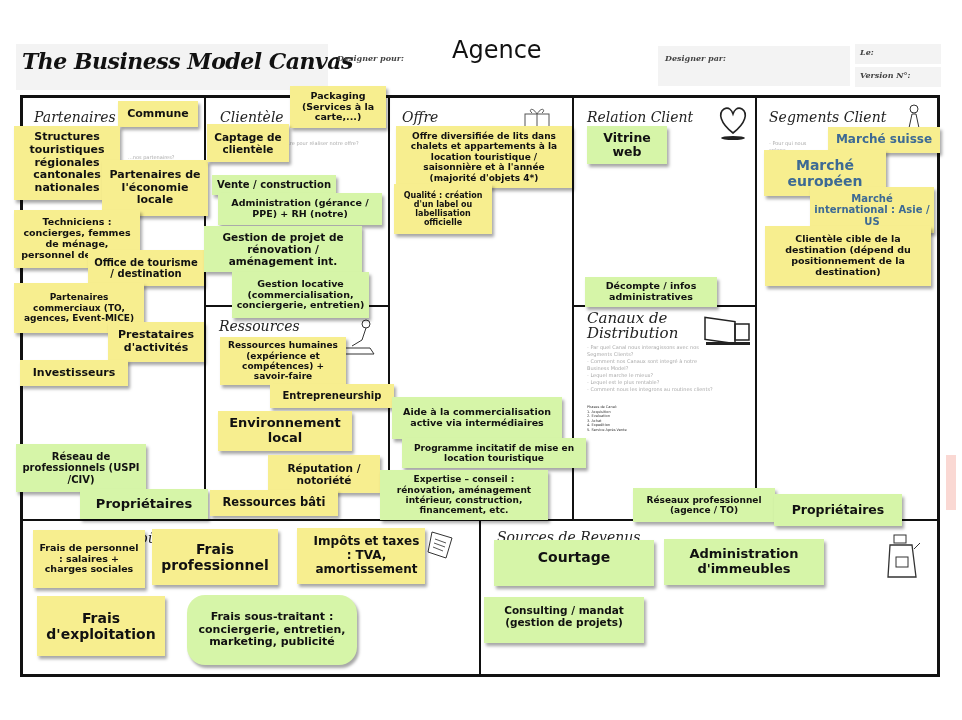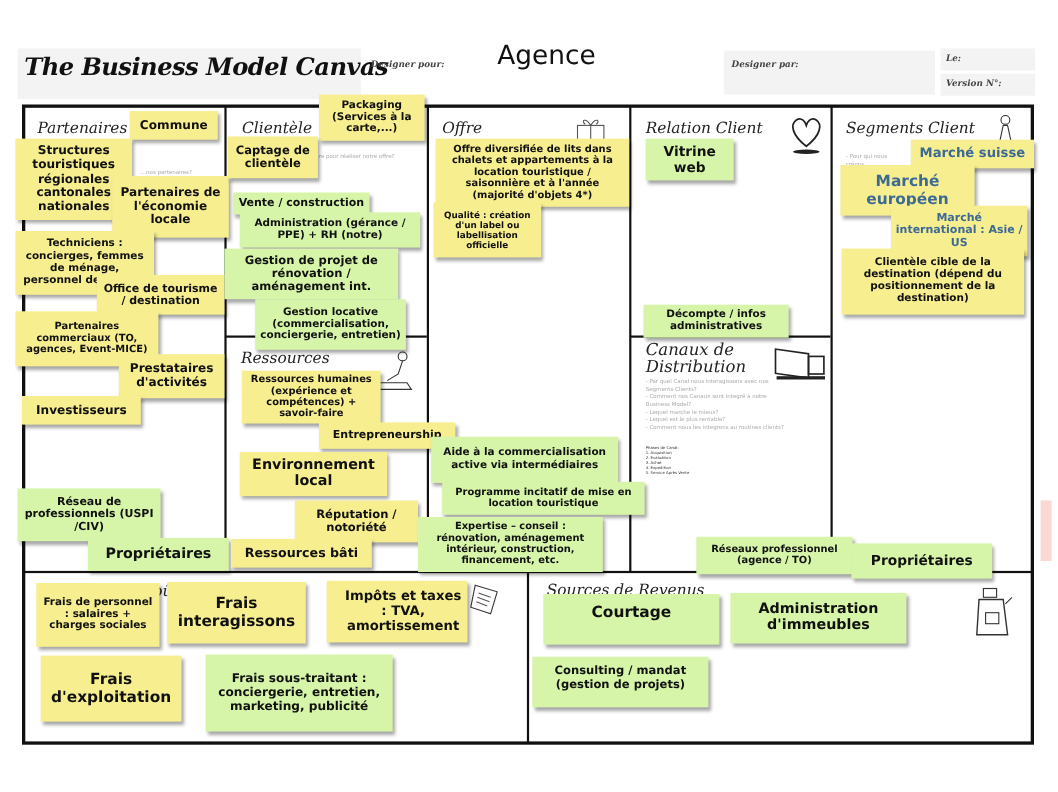--- a/index.html
+++ b/index.html
@@ -124,21 +124,21 @@
 <div class="note g" style="left:80px;top:489px;width:128px;height:30px;font-size:13px;">Propriétaires</div>
 
 <div class="note y" style="left:290px;top:86px;width:96px;height:42px;font-size:9.5px;">Packaging (Services à la carte,...)</div>
 <div class="note y" style="left:207px;top:124px;width:82px;height:38px;font-size:10.5px;">Captage de clientèle</div>
 <div class="note g" style="left:212px;top:175px;width:124px;height:20px;font-size:10px;">Vente / construction</div>
 <div class="note g" style="left:218px;top:193px;width:164px;height:32px;font-size:9.5px;">Administration (gérance / PPE) + RH (notre)</div>
 <div class="note g" style="left:204px;top:226px;width:158px;height:46px;font-size:10.5px;">Gestion de projet de rénovation / aménagement int.</div>
 <div class="note g" style="left:232px;top:272px;width:137px;height:46px;font-size:9.5px;">Gestion locative (commercialisation, conciergerie, entretien)</div>
 
 <div class="note y" style="left:220px;top:337px;width:126px;height:48px;font-size:9px;">Ressources humaines (expérience et compétences) + savoir-faire</div>
-<div class="note y" style="left:270px;top:384px;width:124px;height:24px;font-size:10px;margin-left:20px;">Entrepreneurship</div>
+<div class="note y" style="left:270px;top:384px;width:124px;height:24px;font-size:10px;">Entrepreneurship</div>
 <div class="note y" style="left:218px;top:411px;width:134px;height:40px;font-size:13px;">Environnement local</div>
 <div class="note y" style="left:268px;top:455px;width:112px;height:38px;font-size:10.5px;">Réputation / notoriété</div>
 <div class="note y" style="left:210px;top:490px;width:128px;height:26px;font-size:11.5px;">Ressources bâti</div>
 
 <div class="note y" style="left:396px;top:126px;width:176px;height:62px;font-size:9px;">Offre diversifiée de lits dans chalets et appartements à la location touristique / saisonnière et à l'année (majorité d'objets 4*)</div>
 <div class="note y" style="left:394px;top:184px;width:98px;height:50px;font-size:8px;">Qualité : création d'un label ou labellisation officielle</div>
 <div class="note g" style="left:392px;top:397px;width:170px;height:42px;font-size:9.5px;">Aide à la commercialisation active via intermédiaires</div>
 <div class="note g" style="left:402px;top:438px;width:184px;height:30px;font-size:9px;">Programme incitatif de mise en location touristique</div>
 <div class="note g" style="left:380px;top:470px;width:168px;height:50px;font-size:9px;">Expertise – conseil : rénovation, aménagement intérieur, construction, financement, etc.</div>
 
@@ -147,20 +147,20 @@
 
 <div class="note g" style="left:633px;top:488px;width:142px;height:34px;font-size:9px;">Réseaux professionnel (agence / TO)</div>
 <div class="note g" style="left:774px;top:494px;width:128px;height:32px;font-size:12.5px;">Propriétaires</div>
 
 <div class="note y blue" style="left:828px;top:127px;width:112px;height:26px;font-size:12px;">Marché suisse</div>
 <div class="note y blue" style="left:764px;top:150px;width:122px;height:46px;font-size:14px;">Marché européen</div>
 <div class="note y blue" style="left:810px;top:187px;width:124px;height:46px;font-size:10px;">Marché international : Asie / US</div>
 <div class="note y" style="left:765px;top:226px;width:166px;height:60px;font-size:9.5px;">Clientèle cible de la destination (dépend du positionnement de la destination)</div>
 
 <div class="note y" style="left:33px;top:530px;width:112px;height:58px;font-size:9.5px;">Frais de personnel : salaires + charges sociales</div>
-<div class="note y" style="left:152px;top:529px;width:126px;height:56px;font-size:14px;">Frais interagissons</div>
+<div class="note y" style="left:152px;top:529px;width:126px;height:56px;font-size:14px;">Frais professionnel</div>
 <div class="note y" style="left:297px;top:528px;width:128px;height:56px;font-size:12px;padding-left:15px;">Impôts et taxes : TVA, amortissement</div>
 <div class="note y" style="left:37px;top:596px;width:128px;height:60px;font-size:14px;">Frais d'exploitation</div>
-<div class="note g" style="left:187px;top:595px;width:170px;height:70px;font-size:11px;">Frais sous-traitant : conciergerie, entretien, marketing, publicité</div>
+<div class="note g" style="left:187px;top:595px;width:170px;height:70px;font-size:11px;border-radius:18px;">Frais sous-traitant : conciergerie, entretien, marketing, publicité</div>
 
 <div class="note g" style="left:494px;top:540px;width:160px;height:46px;font-size:14px;padding-bottom:14px;">Courtage</div>
 <div class="note g" style="left:664px;top:539px;width:160px;height:46px;font-size:13px;">Administration d'immeubles</div>
 <div class="note g" style="left:484px;top:597px;width:160px;height:46px;font-size:10.5px;padding-bottom:10px;">Consulting / mandat (gestion de projets)</div>
 
 </body></html>

